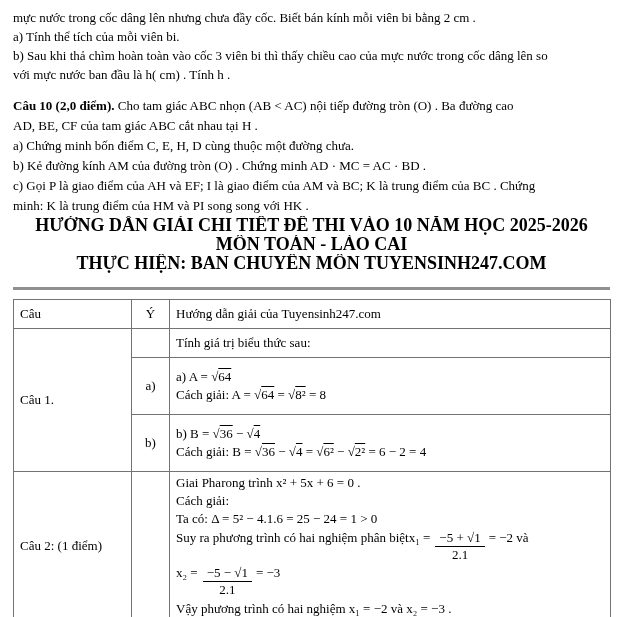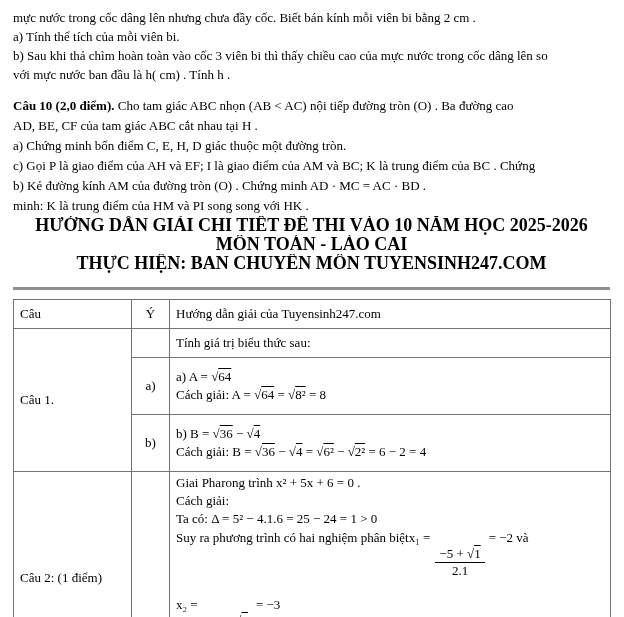--- a/index.html
+++ b/index.html
@@ -25,44 +25,44 @@
     border:1px solid #737373;padding:2px 6px;vertical-align:middle;
   }
   td.c1{width:105px;}
   td.c2{width:25px;text-align:center;}
   .hrow td{height:24px;}
   .irow td{height:24px;}
   .abrow td{height:52px;}
   .c2row td{height:143px;vertical-align:middle;}
   .ln2{line-height:18px;white-space:nowrap;overflow:hidden;}
   .frline{margin:2px 0;display:flex;align-items:flex-start;white-space:nowrap;overflow:hidden;}
-  .frac{display:inline-block;text-align:center;vertical-align:middle;margin:16px 4px;}
+  .frac{display:inline-block;text-align:center;vertical-align:middle;margin:0 4px;}
   .frac .num{display:block;border-bottom:1px solid #000;padding:0 4px;line-height:16px;}
   .frac .den{display:block;line-height:16px;}
   .ol{text-decoration:overline;}
   .gap{margin-right:1px;}
 </style>
 </head>
 <body>
 
 <div class="doc">
 
   <div class="para p1">
     <div class="ln">mực nước trong cốc dâng lên nhưng chưa đầy cốc. Biết bán kính mỗi viên bi bằng 2 cm .</div>
     <div class="ln">a) Tính thể tích của mỗi viên bi.</div>
     <div class="ln">b) Sau khi thả chìm hoàn toàn vào cốc 3 viên bi thì thấy chiều cao của mực nước trong cốc dâng lên so</div>
     <div class="ln">với mực nước ban đầu là h( cm) . Tính h .</div>
   </div>
 
   <div class="para p2">
     <div class="ln"><span class="b">Câu 10 (2,0 điểm).</span><span> Cho tam giác ABC nhọn (AB &lt; AC) nội tiếp đường tròn (O) . Ba đường cao</span></div>
     <div class="ln">AD, BE, CF của tam giác ABC cắt nhau tại H .</div>
-    <div class="ln">a) Chứng minh bốn điểm C, E, H, D giác thuộc một đường tròn.</div>
+    <div class="ln">a) Chứng minh bốn điểm C, E, H, D cùng thuộc một đường chưa.</div>
+    <div class="ln">b) Kẻ đường kính AM của đường tròn (O) . Chứng minh AD · MC = AC · BD .</div>
     <div class="ln">c) Gọi P là giao điểm của AH và EF; I là giao điểm của AM và BC; K là trung điểm của BC . Chứng</div>
-    <div class="ln">b) Kẻ đường kính AM của đường tròn (O) . Chứng minh AD · MC = AC · BD .</div>
     <div class="ln">minh: K là trung điểm của HM và PI song song với HK .</div>
   </div>
 
   <div class="title">
     <div class="ln">HƯỚNG DẪN GIẢI CHI TIẾT ĐỀ THI VÀO 10 NĂM HỌC 2025-2026</div>
     <div class="ln">MÔN TOÁN - LÀO CAI</div>
     <div class="ln">THỰC HIỆN: BAN CHUYÊN MÔN TUYENSINH247.COM</div>
   </div>
 
   <div class="rule"></div>

